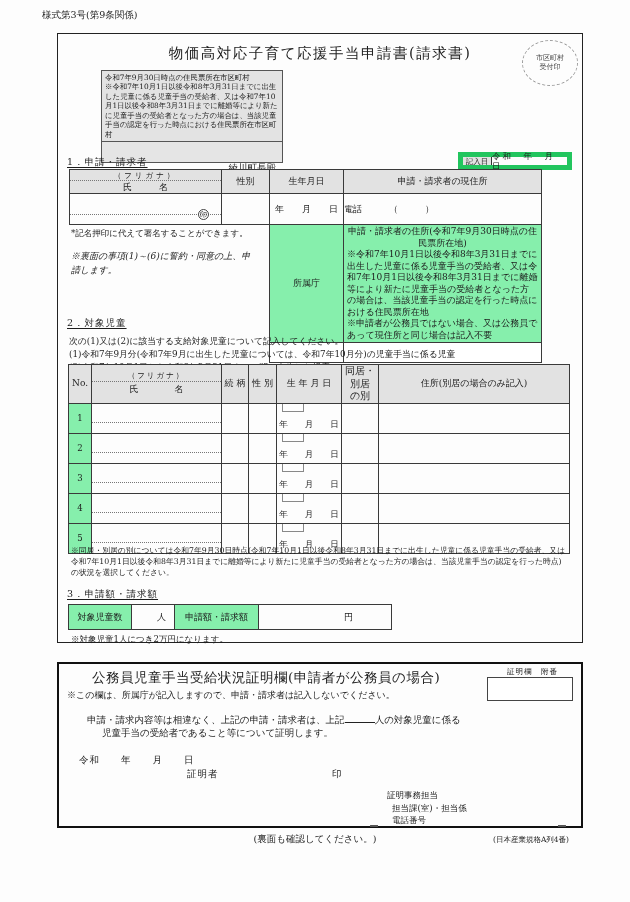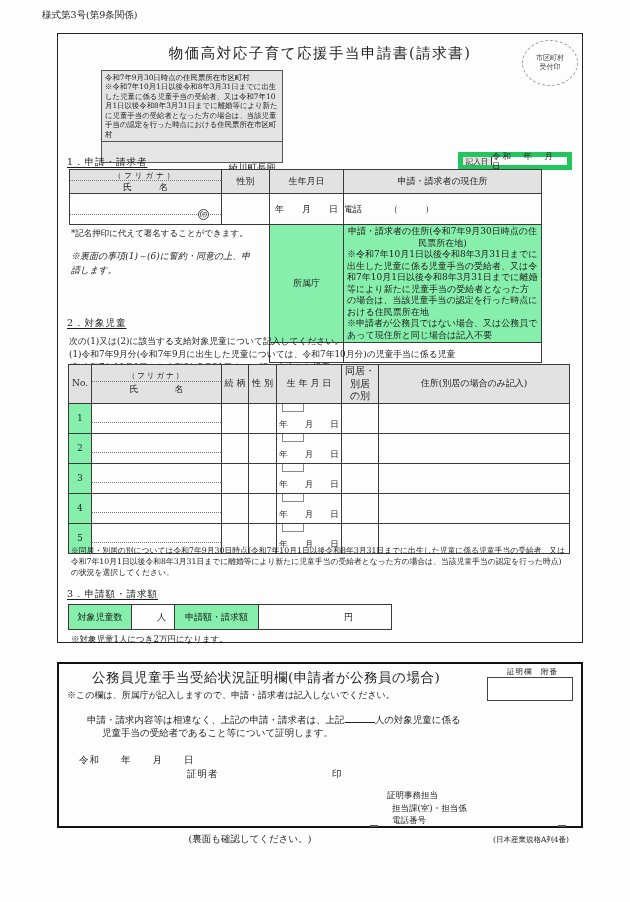--- a/index.html
+++ b/index.html
@@ -90,21 +90,21 @@
   .cdate{position:absolute;left:20px;top:90px;font-size:9.5px;letter-spacing:1px;}
   .ccert{position:absolute;left:128px;top:104px;font-size:9.5px;letter-spacing:1px;}
   .cseal{position:absolute;left:273px;top:104px;font-size:9.5px;}
   .contact{position:absolute;left:311px;top:121px;width:196px;height:42px;display:flex;align-items:flex-end;}
   .paren{width:8px;border:1.1px solid #555;}
   .pl{border-right:none;border-radius:9px 0 0 9px;}
   .pr{border-left:none;border-radius:0 9px 9px 0;}
   .clines{flex:1;padding:3px 0 0 9px;font-size:8.5px;line-height:1.5;}
   .clines .ind{padding-left:5px;}
 
-  .fback{position:absolute;left:0;width:500px;top:833px;text-align:center;font-size:9.5px;}
+  .fback{position:absolute;left:0;width:630px;top:833px;text-align:center;font-size:9.5px;}
   .fstd{position:absolute;left:493px;top:835px;font-size:7.5px;}
 </style>
 </head>
 <body>
 
 <div class="page">
   <div class="form-no">様式第3号(第9条関係)</div>
 
   <div class="box1">
     <div class="title">物価高対応子育て応援手当申請書(請求書)</div>

